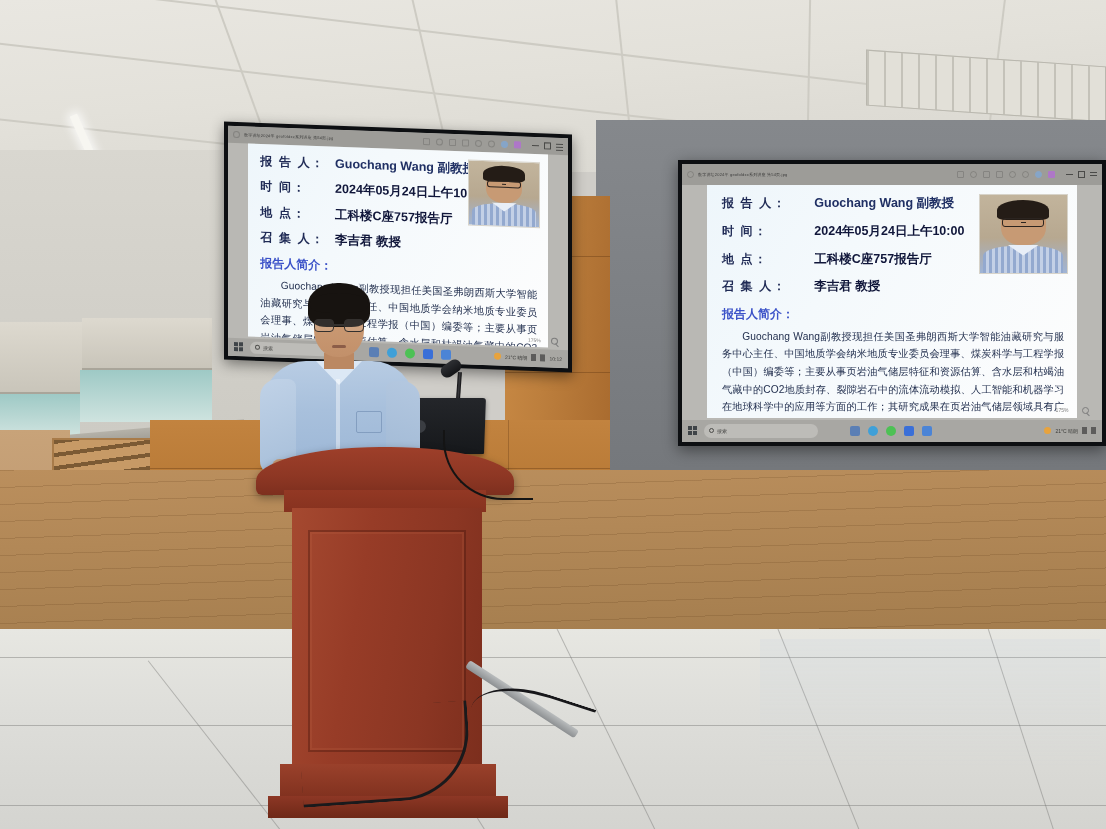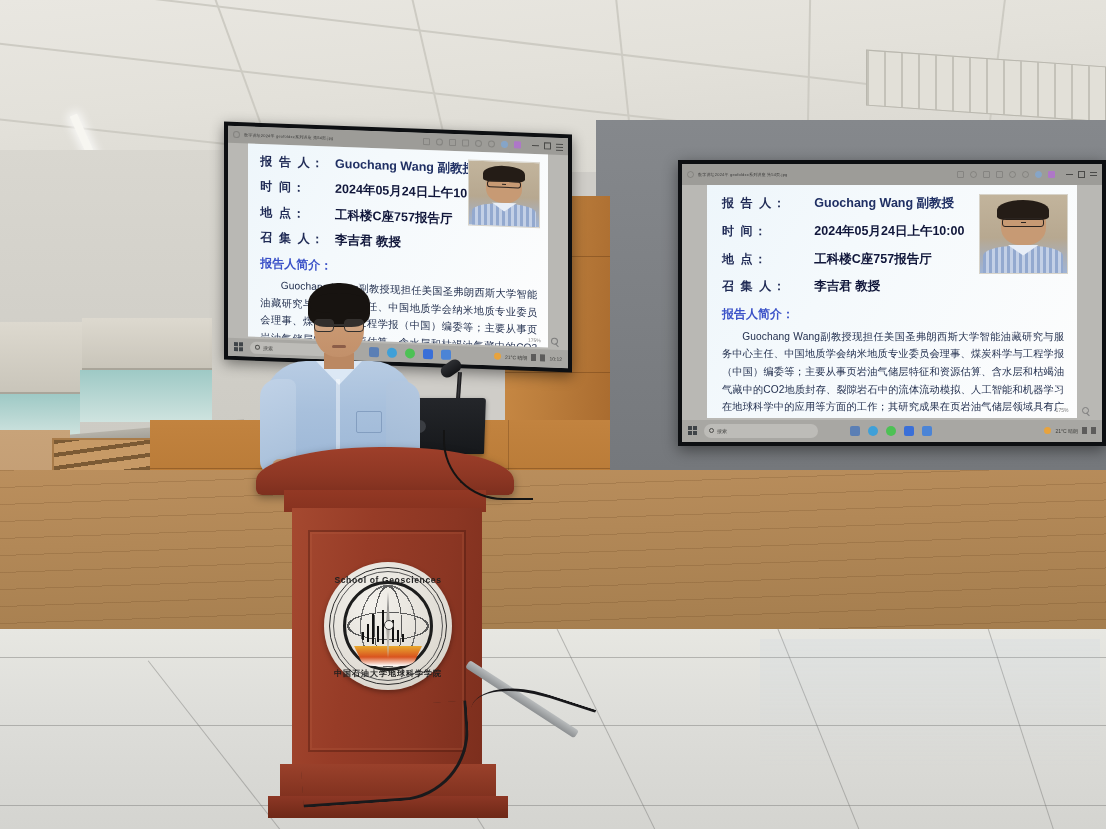--- a/index.html
+++ b/index.html
@@ -629,30 +629,19 @@
     <div class="p-hand"></div>
   </div>
 
   <div class="podium-top"></div>
   <div class="podium-neck"></div>
   <div class="podium-body2"></div>
   <div class="podium-inset"></div>
   <div class="podium-base"></div>
   <div class="podium-base2"></div>
 
-  <div class="emblem">
-    <div class="emblem-ring"></div>
-    <div class="emblem-ring2"></div>
-    <div class="emblem-globe"></div>
-    <div class="emblem-sun"></div>
-    <div class="emblem-wave"></div>
-    <div class="emblem-needle"></div>
-    <div class="emblem-hub"></div>
-    <div class="emblem-text-top">School of Geosciences</div>
-    <div class="emblem-text-bot">中国石油大学地球科学学院</div>
-  </div>
 
   <div class="mic-cable"></div>
   <div class="pole"></div>
   <div class="cable-long"></div>
   <div class="cable-long2"></div>
 
 </div>
 
 </body></html>

